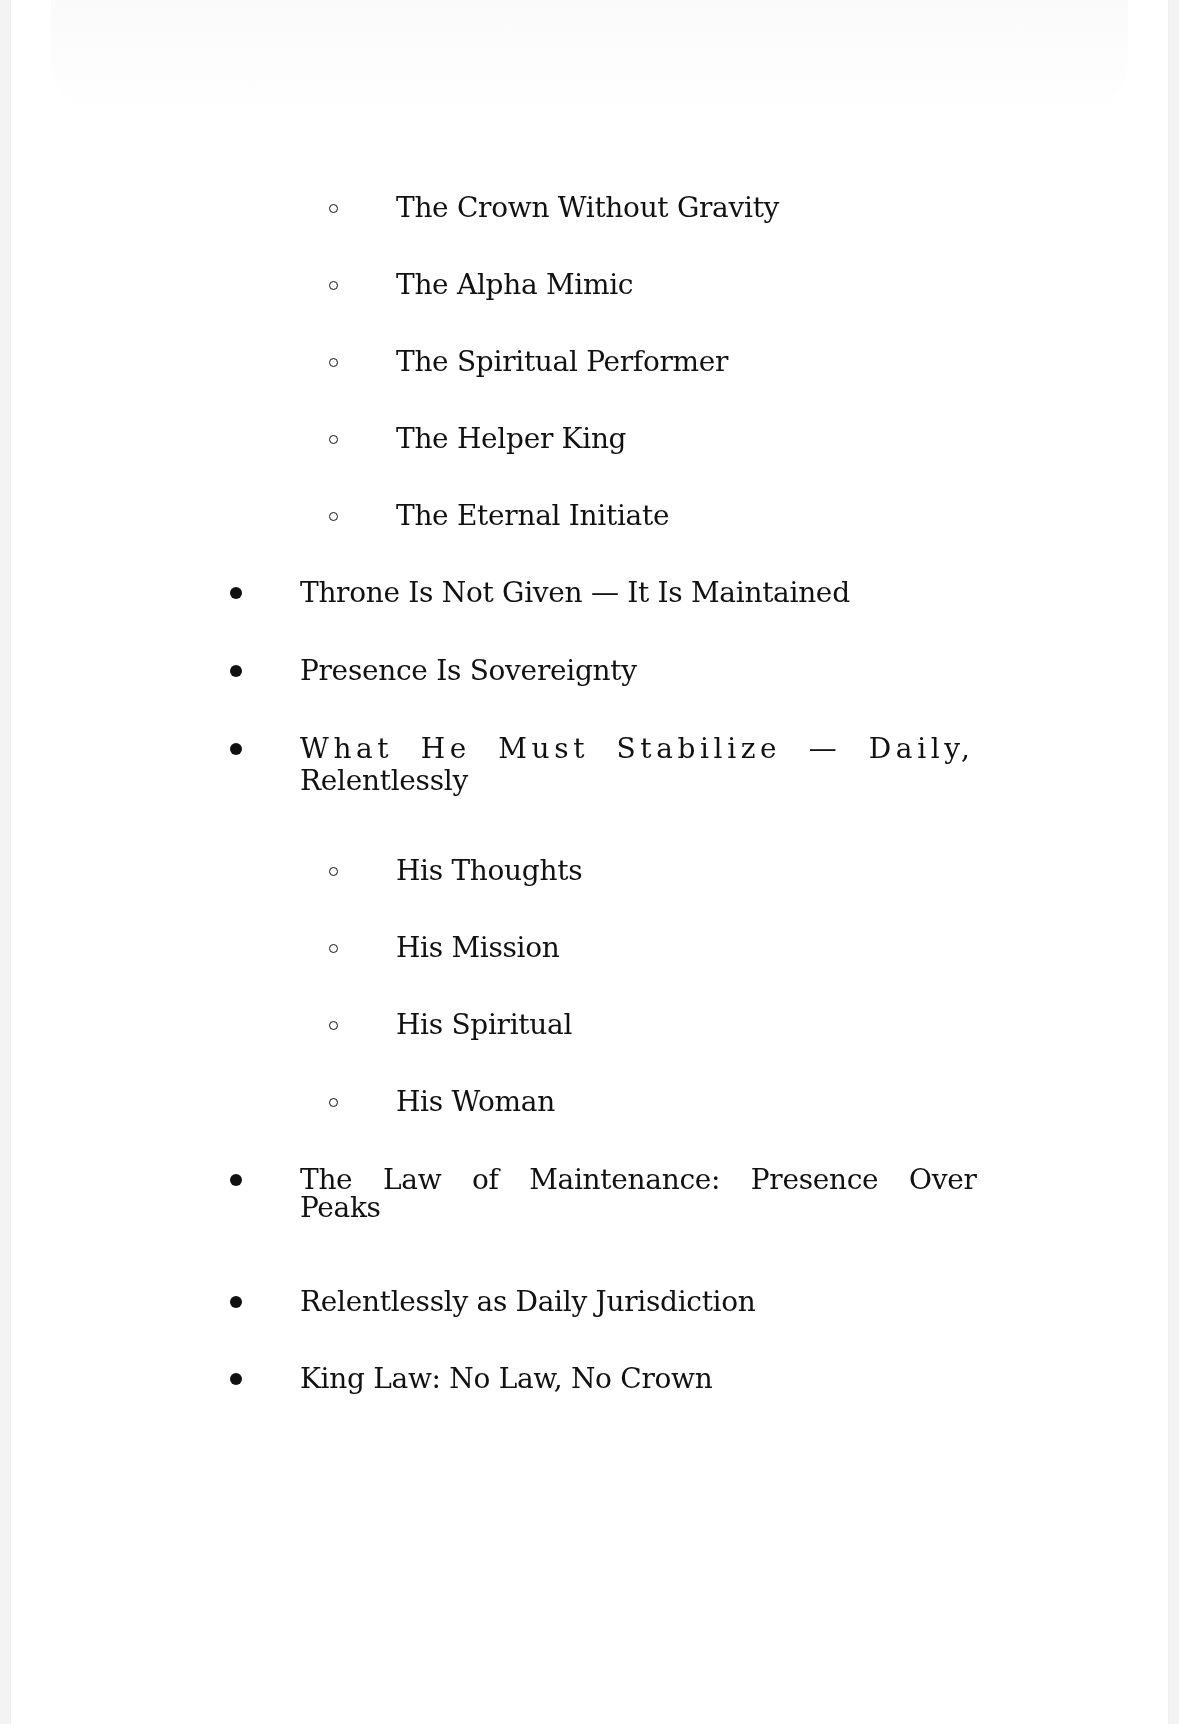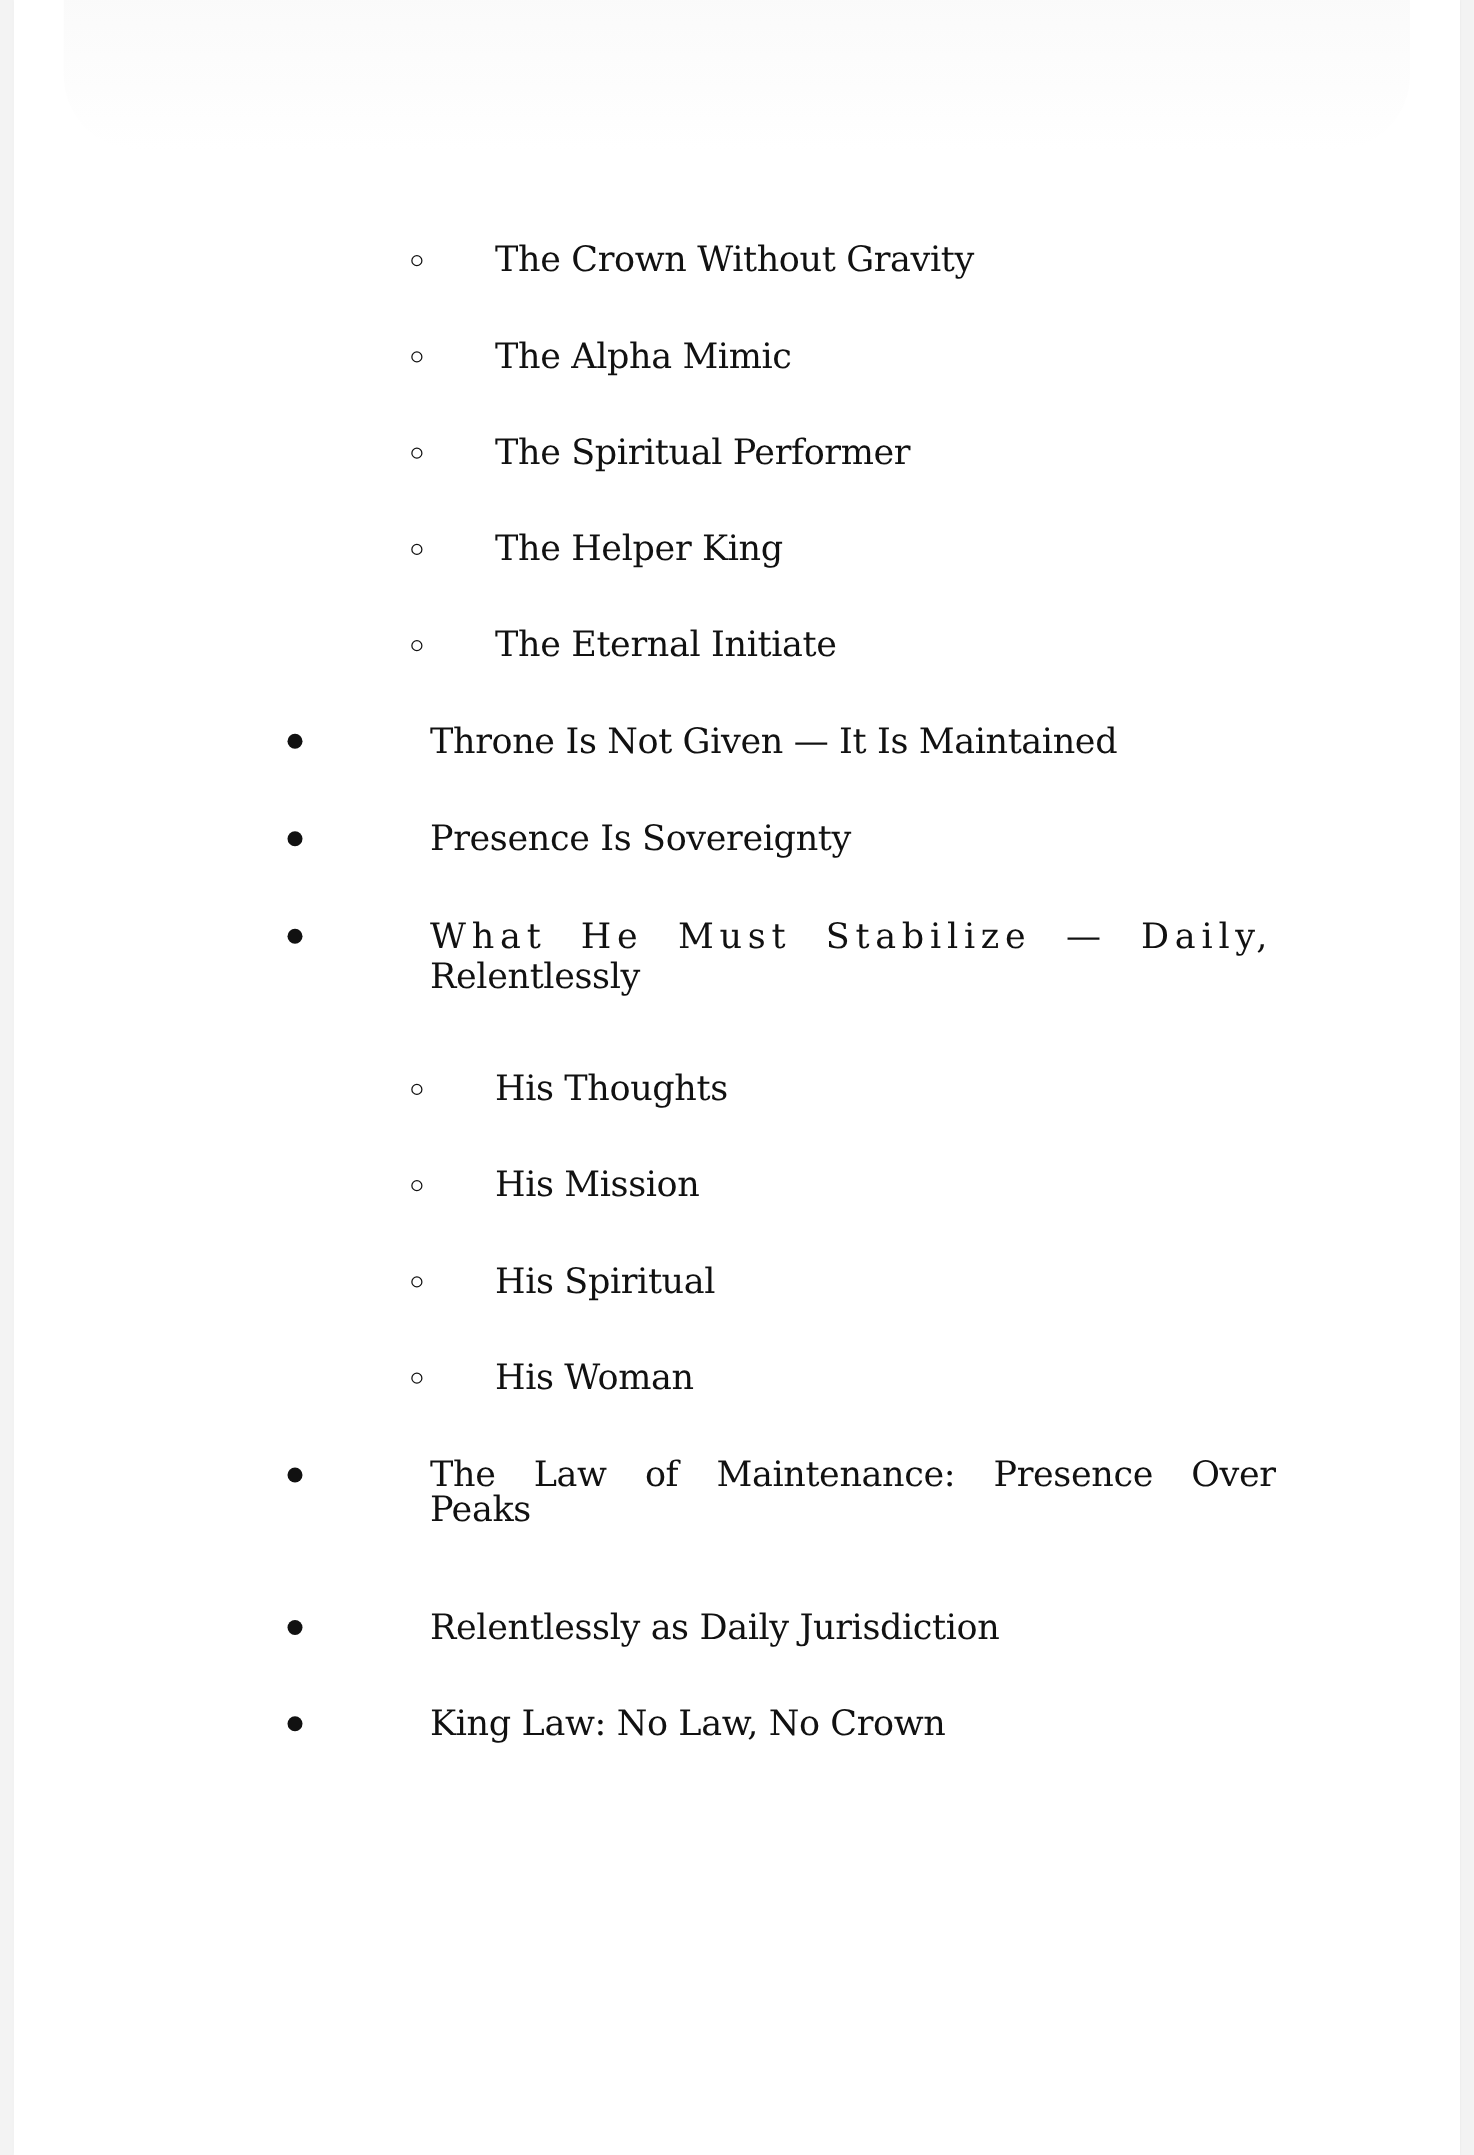--- a/index.html
+++ b/index.html
@@ -62,21 +62,21 @@
       border-radius: 50%;
       border: 1.5px solid #111;
       background: #fff;
     }
     .text {
       position: absolute;
       line-height: 45px;
       white-space: nowrap;
       letter-spacing: -0.3px;
     }
-    .text.main { left: 300px; margin-left: 44px; }
+    .text.main { left: 300px; }
     .text.sub  { left: 396px; }
     .spaced {
       letter-spacing: 4.6px;
       word-spacing: 14px;
       text-align: right;
     }
     .spaced-law {
       word-spacing: 22px;
     }
   </style>

